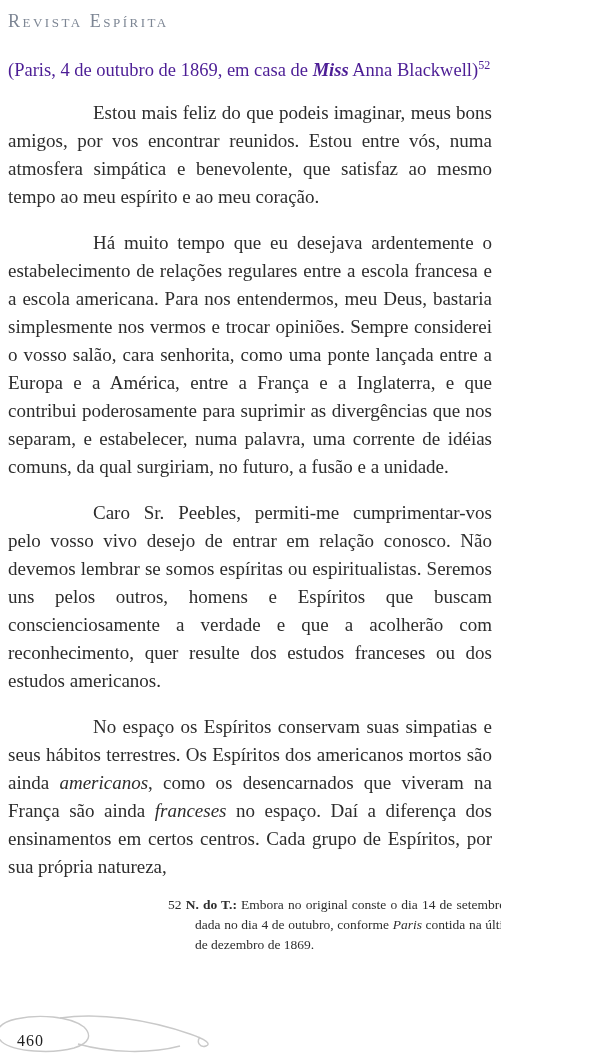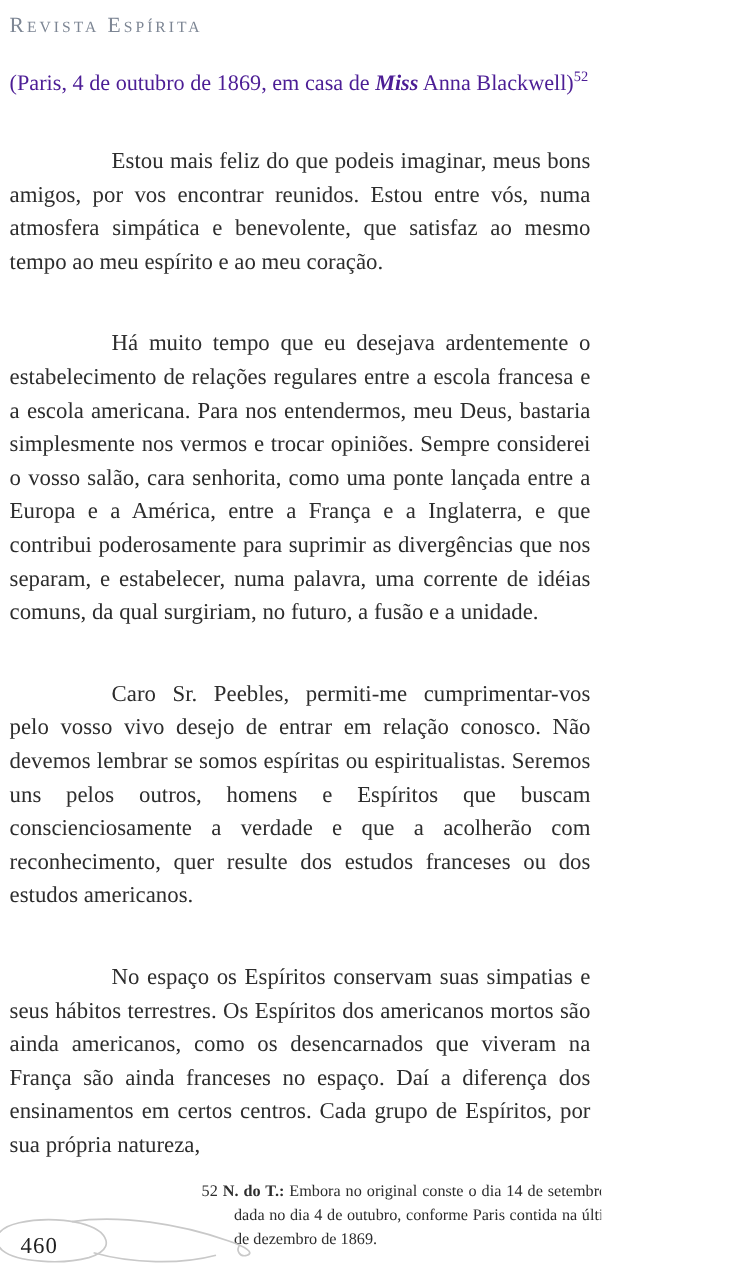--- a/index.html
+++ b/index.html
@@ -40,24 +40,24 @@
     text-align: left;
     font-size: 18.5px;
     color: #4c1d95;
   }
   .section-subtitle sup {
     font-size: 12px;
     vertical-align: super;
     line-height: 0;
   }
   .para {
-    margin-top: 40px;
+    margin-top: 18px;
     text-indent: 85px;
   }
-  .ital { }
+  .ital { font-style: italic; }
   .bold-ital { font-style: italic; font-weight: bold; }
   .footnote {
     margin: 14px 0 0 160px;
     width: 434px;
     font-size: 13.5px;
     line-height: 20px;
     text-align: justify;
     padding-left: 27px;
     text-indent: -27px;
     color: #2d2d2d;
@@ -67,21 +67,21 @@
     position: absolute;
     left: 0;
     bottom: 0;
     width: 240px;
     height: 50px;
   }
   .page-number {
     position: absolute;
     left: 17px;
     bottom: 6px;
-    font-size: 19px;
+    font-size: 16px;
     color: #1f1f1f;
     letter-spacing: 1px;
   }
 </style>
 </head>
 <body>
 
 <div class="page">
 
   <div class="running-head">Revista Espírita</div>

